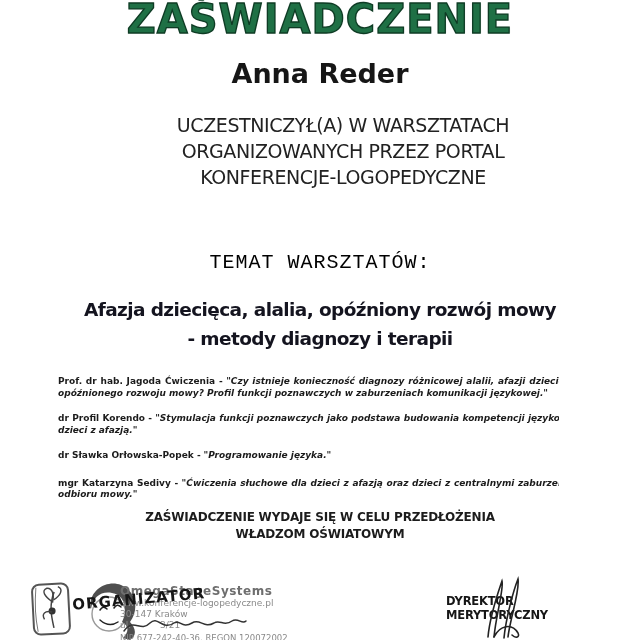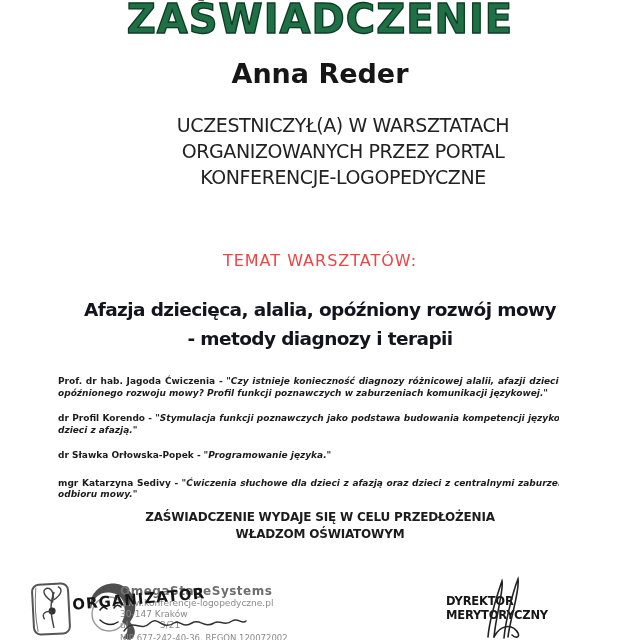--- a/index.html
+++ b/index.html
@@ -8,21 +8,21 @@
     overflow:hidden;font-family:"DejaVu Sans",sans-serif;color:#1a1a1a;
   }
   .center{position:absolute;left:0;width:640px;text-align:center;}
   .title{
     top:-4px;font-size:40px;font-weight:bold;letter-spacing:1px;
     color:#1f7045;-webkit-text-stroke:1.3px #0e3b24;
     text-shadow:0 0 1px #0e3b24;
   }
   .recipient{top:58px;font-size:27px;font-weight:bold;color:#161616;}
   .participation{top:112px;font-size:19px;line-height:26px;letter-spacing:-0.4px;color:#222;padding-left:23px;}
-  .topic-heading{top:251px;font-size:16px;letter-spacing:1px;color:#ef4444;}
+  .topic-heading{top:251px;font-size:20px;letter-spacing:1px;color:#000000;font-family:Liberation Mono, monospace;}
   .topic{top:295px;font-size:18.5px;font-weight:bold;line-height:29px;letter-spacing:-0.6px;color:#14141f;}
   .speakers{position:absolute;left:58px;top:376px;width:528px;}
   .speaker{
     font-size:9px;line-height:11.5px;margin-bottom:14px;
     text-align:justify;text-align-last:left;color:#1b1b1b;
   }
   .speaker:nth-child(3){margin-bottom:16px;}
   .speaker:last-child{margin-bottom:0;}
   .sp-name{font-weight:bold;}
   .sp-quote{font-weight:bold;font-style:italic;}

